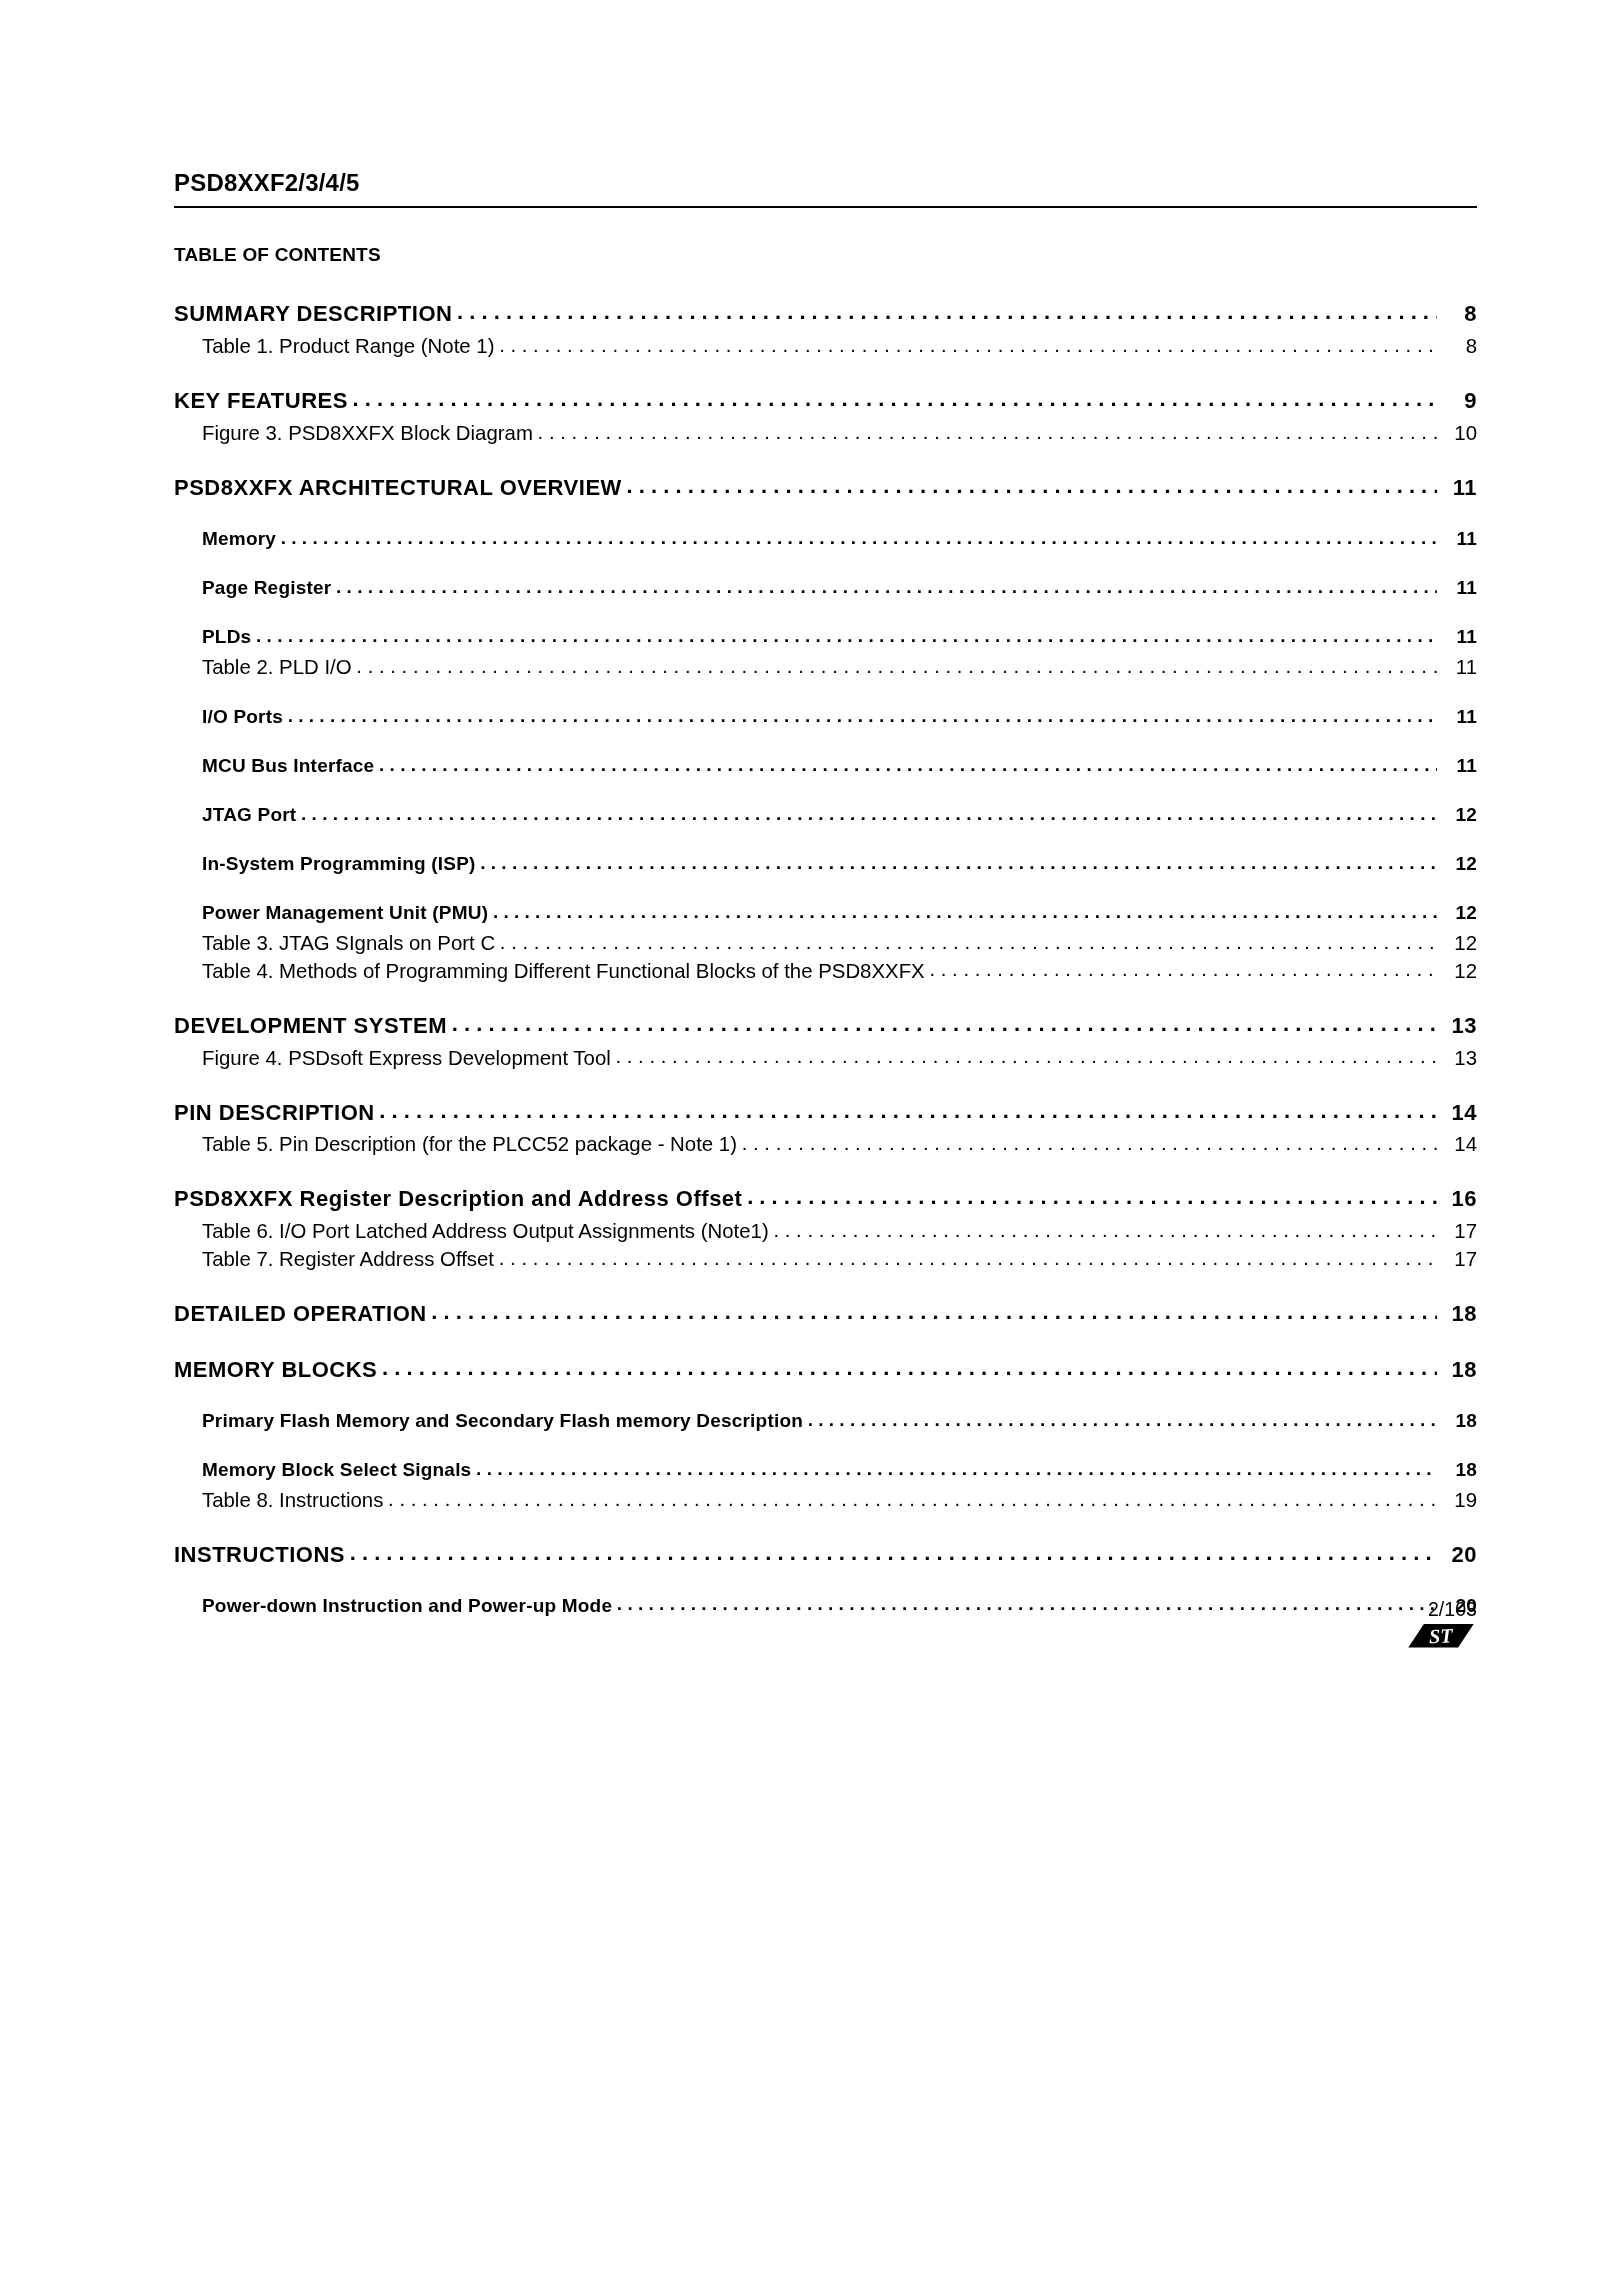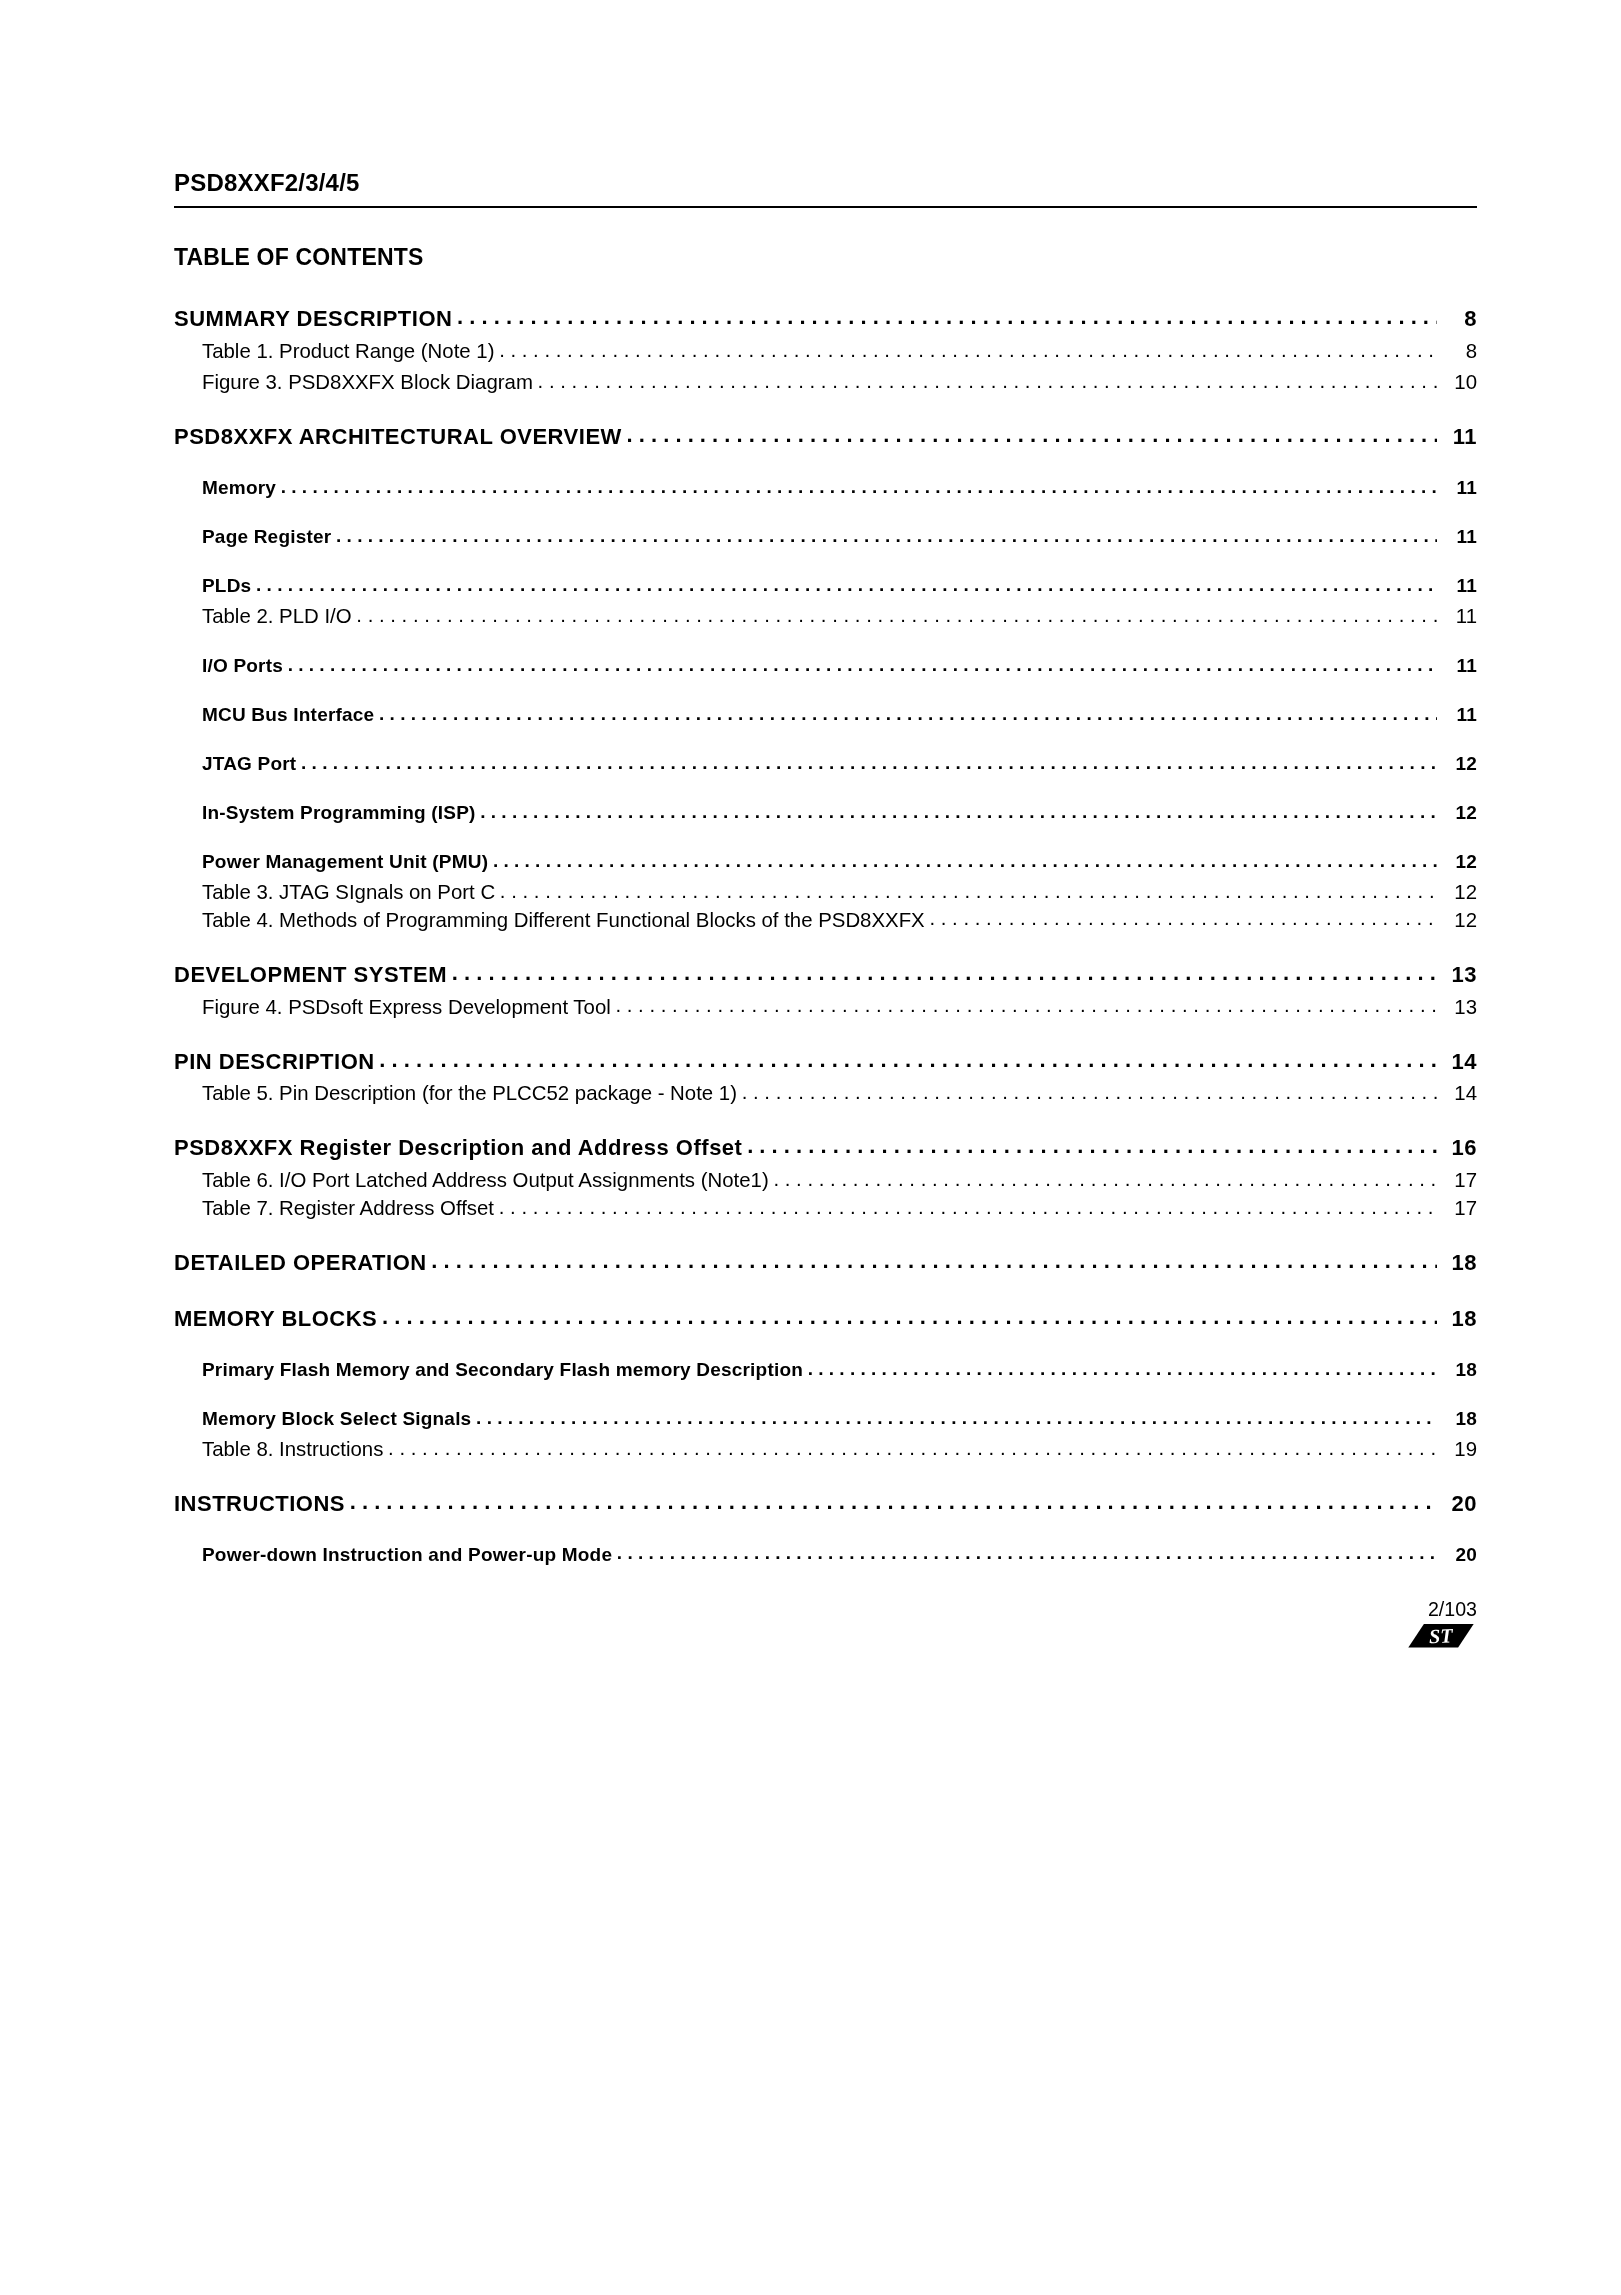--- a/index.html
+++ b/index.html
@@ -21,21 +21,21 @@
     font-size: 24px;
     font-weight: bold;
     letter-spacing: 0.2px;
     padding-bottom: 9.4px;
   }
   .title-rule {
     border-bottom: 2.4px solid #000;
     margin-bottom: 36px;
   }
   .toc-heading {
-    font-size: 23px;
+    font-size: 19px;
     font-weight: bold;
     margin-bottom: 35px;
     letter-spacing: 0.2px;
   }
   .toc {
     width: 1303px;
   }
   .row {
     display: flex;
     align-items: center;
@@ -104,20 +104,25 @@
       <div class="row lvl1 first">
         <span class="label">SUMMARY DESCRIPTION</span>
         <span class="leader"></span>
         <span class="page-num">8</span>
       </div>
       <div class="row lvl3">
         <span class="label">Table 1. Product Range (Note 1)</span>
         <span class="leader"></span>
         <span class="page-num">8</span>
       </div>
+      <div class="row lvl1">
+        <span class="label">KEY FEATURES</span>
+        <span class="leader"></span>
+        <span class="page-num">9</span>
+      </div>
       <div class="row lvl3">
         <span class="label">Figure 3. PSD8XXFX Block Diagram</span>
         <span class="leader"></span>
         <span class="page-num">10</span>
       </div>
       <div class="row lvl1">
         <span class="label">PSD8XXFX ARCHITECTURAL OVERVIEW</span>
         <span class="leader"></span>
         <span class="page-num">11</span>
       </div>

